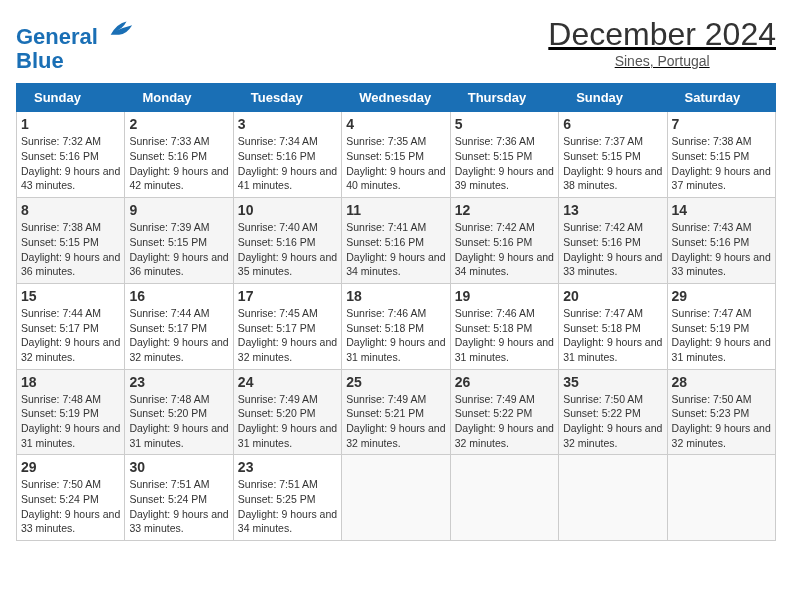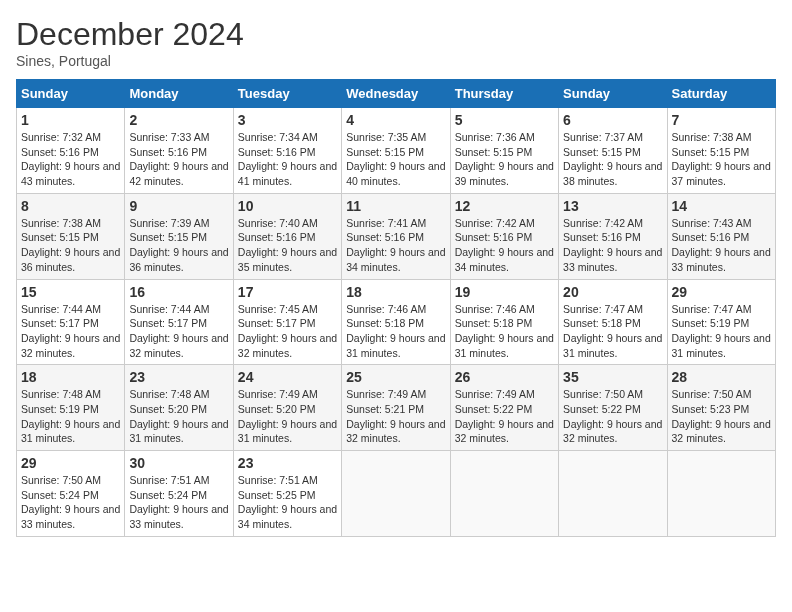--- a/index.html
+++ b/index.html
@@ -28,40 +28,41 @@
     }
     .logo-text span {
       color: #1a6fb5;
     }
     .logo-icon {
       width: 28px;
       height: 28px;
       margin-left: 2px;
     }
     .title-block {
-      text-align: left;
+      text-align: center;
+      text-decoration: underline;
     }
     .month-title {
       font-size: 32px;
       color: #333;
       font-weight: normal;
     }
     .subtitle {
       font-size: 14px;
       color: #555;
     }
     table {
       width: 100%;
       border-collapse: collapse;
       font-size: 11px;
     }
     thead tr th {
       background-color: #1a6fb5;
       color: white;
-      padding: 6px 4px;
+      padding: 6px 17px;
       text-align: left;
       font-size: 13px;
       font-weight: bold;
       border: 1px solid #1a6fb5;
     }
     tbody tr td {
       border: 1px solid #ccc;
       vertical-align: top;
       padding: 4px 4px;
       height: 80px;
@@ -84,20 +85,31 @@
       line-height: 1.4;
     }
     .empty-cell {
       background: #f9f9f9 !important;
     }
   </style>
 </head>
 <body>
 
 <div class="header">
+  <div class="logo">
+    <div>
+      <div class="logo-text">
+        <span>General</span>
+        <svg class="logo-icon" viewBox="0 0 30 30">
+          <path d="M5 20 Q12 8 22 6 Q18 14 10 16 Q20 12 28 10 Q22 20 14 20 Z" fill="#1a6fb5"></path>
+        </svg>
+      </div>
+      <div class="logo-text"><span style="color:#1a6fb5">Blue</span></div>
+    </div>
+  </div>
   <div class="title-block">
     <div class="month-title">December 2024</div>
     <div class="subtitle">Sines, Portugal</div>
   </div>
 </div>
 
 <table>
   <thead>
     <tr>
     <th>Sunday</th>

